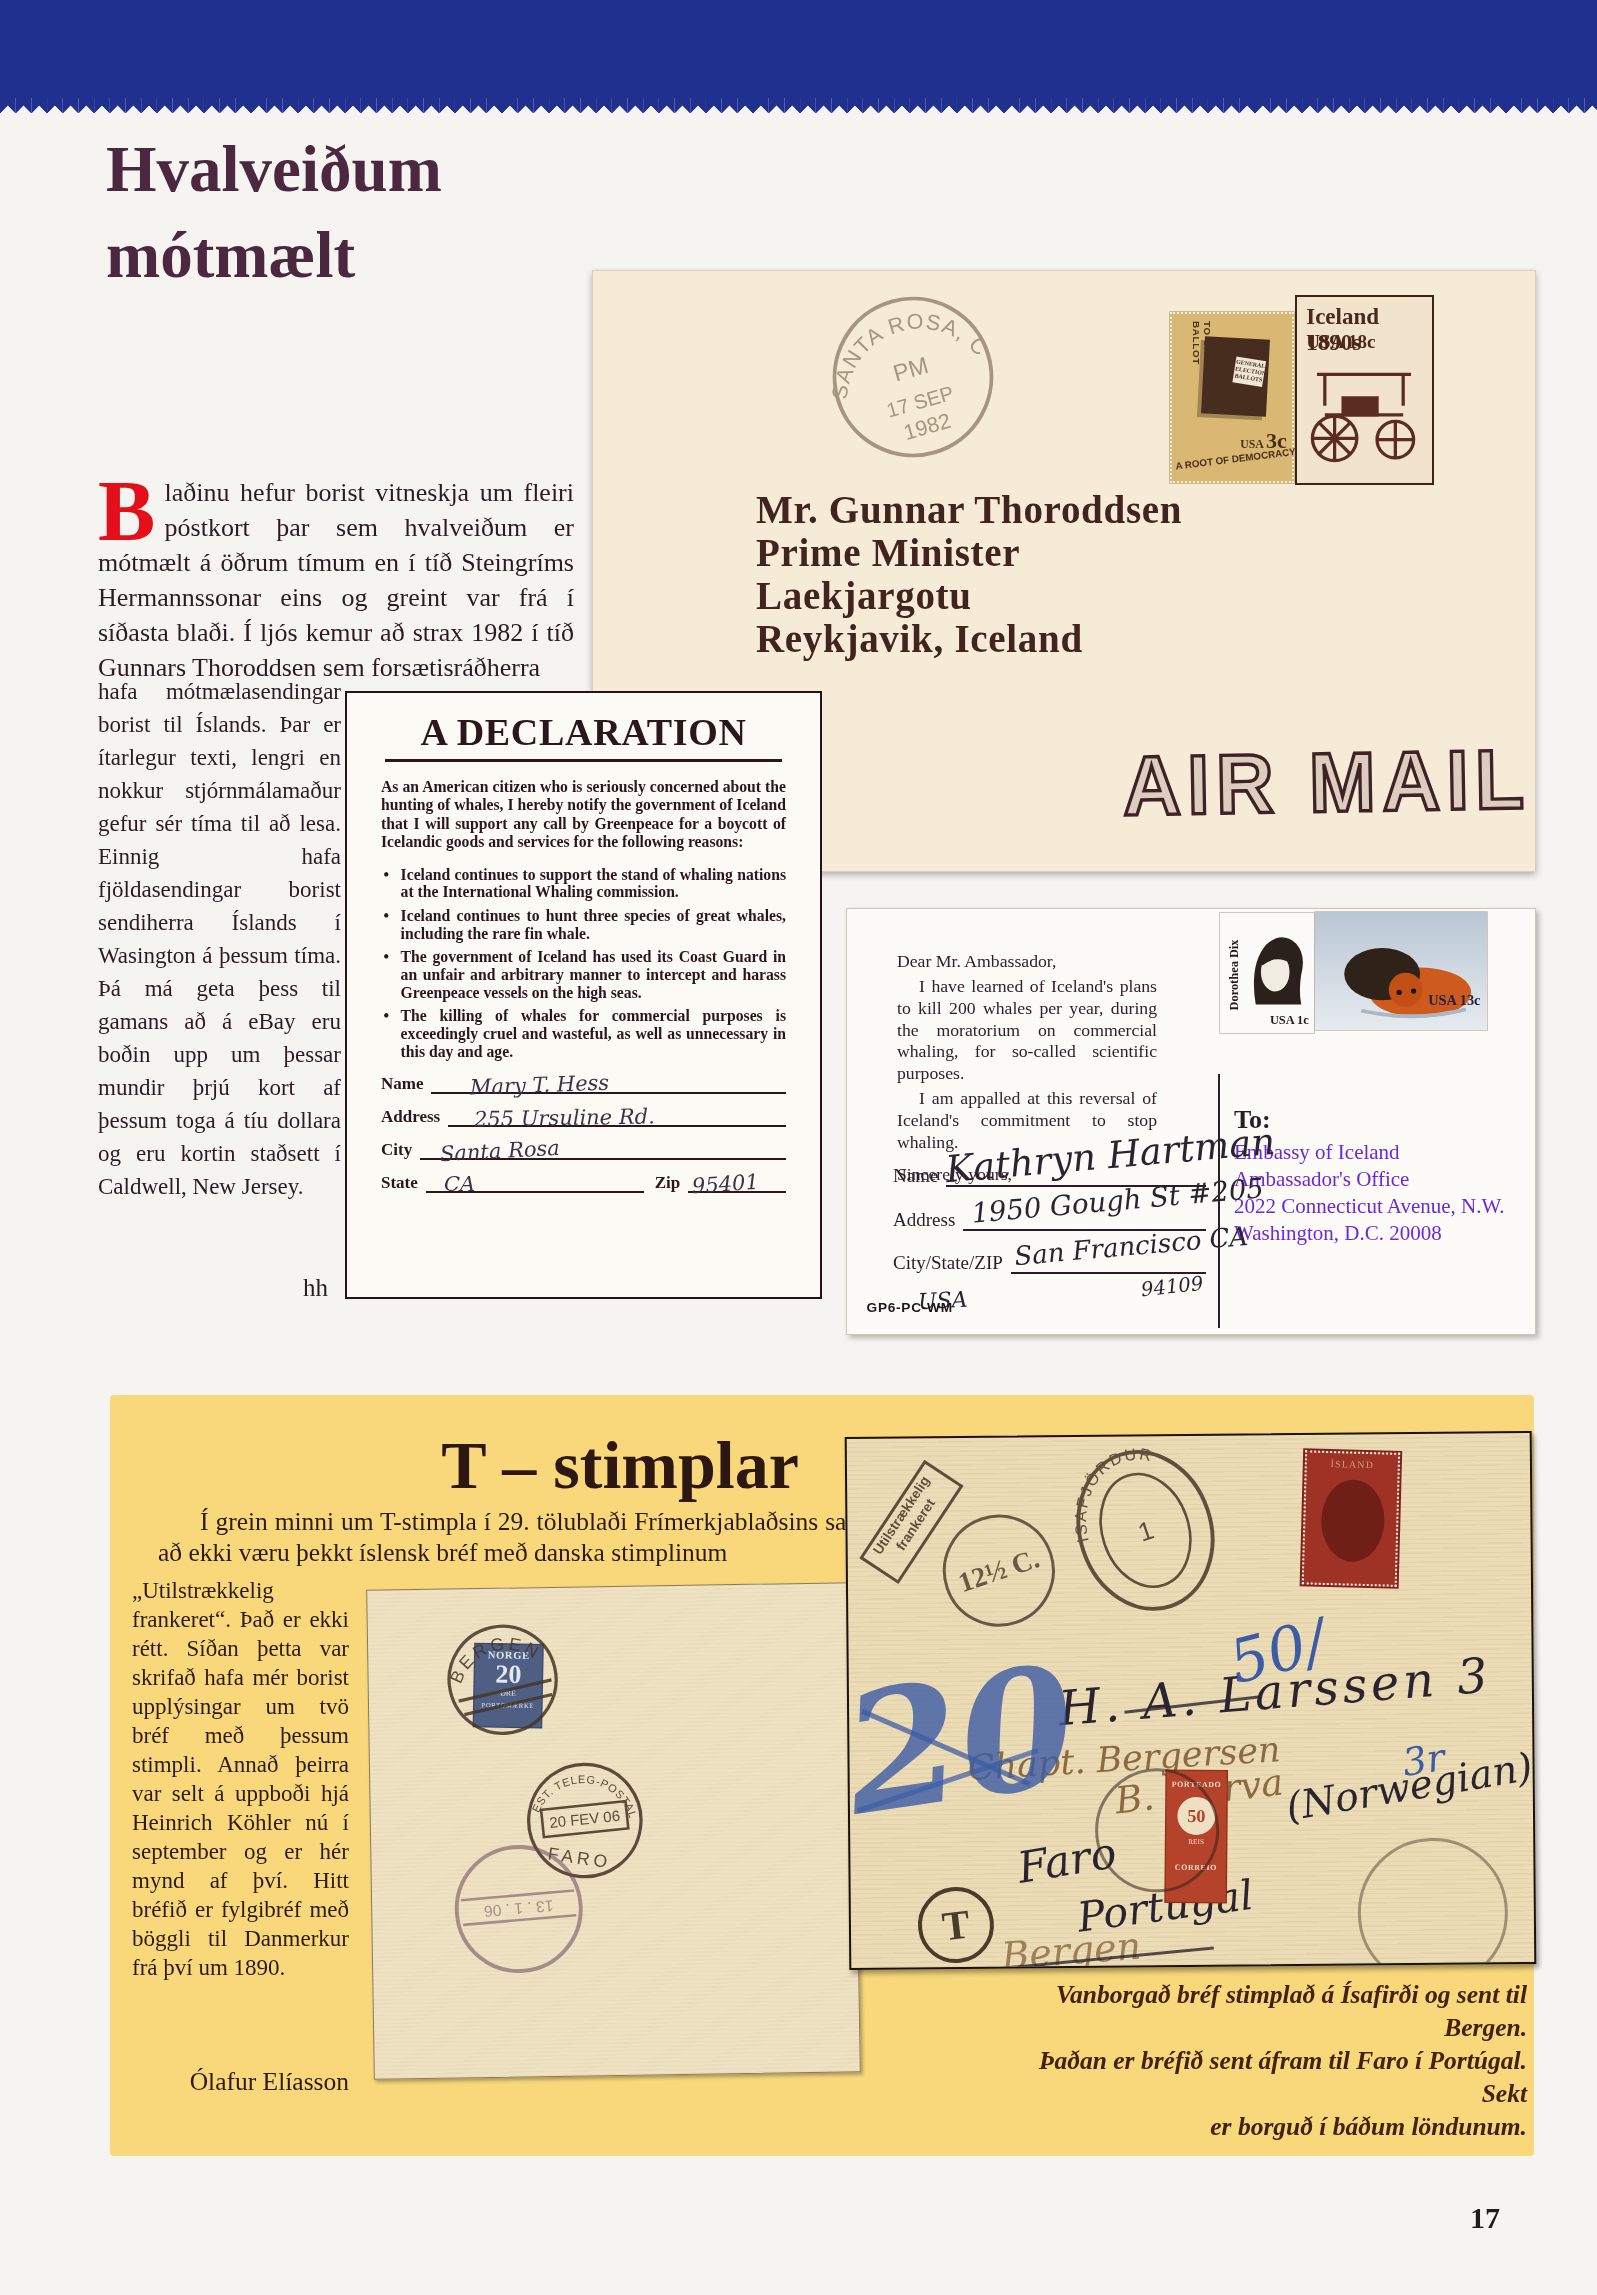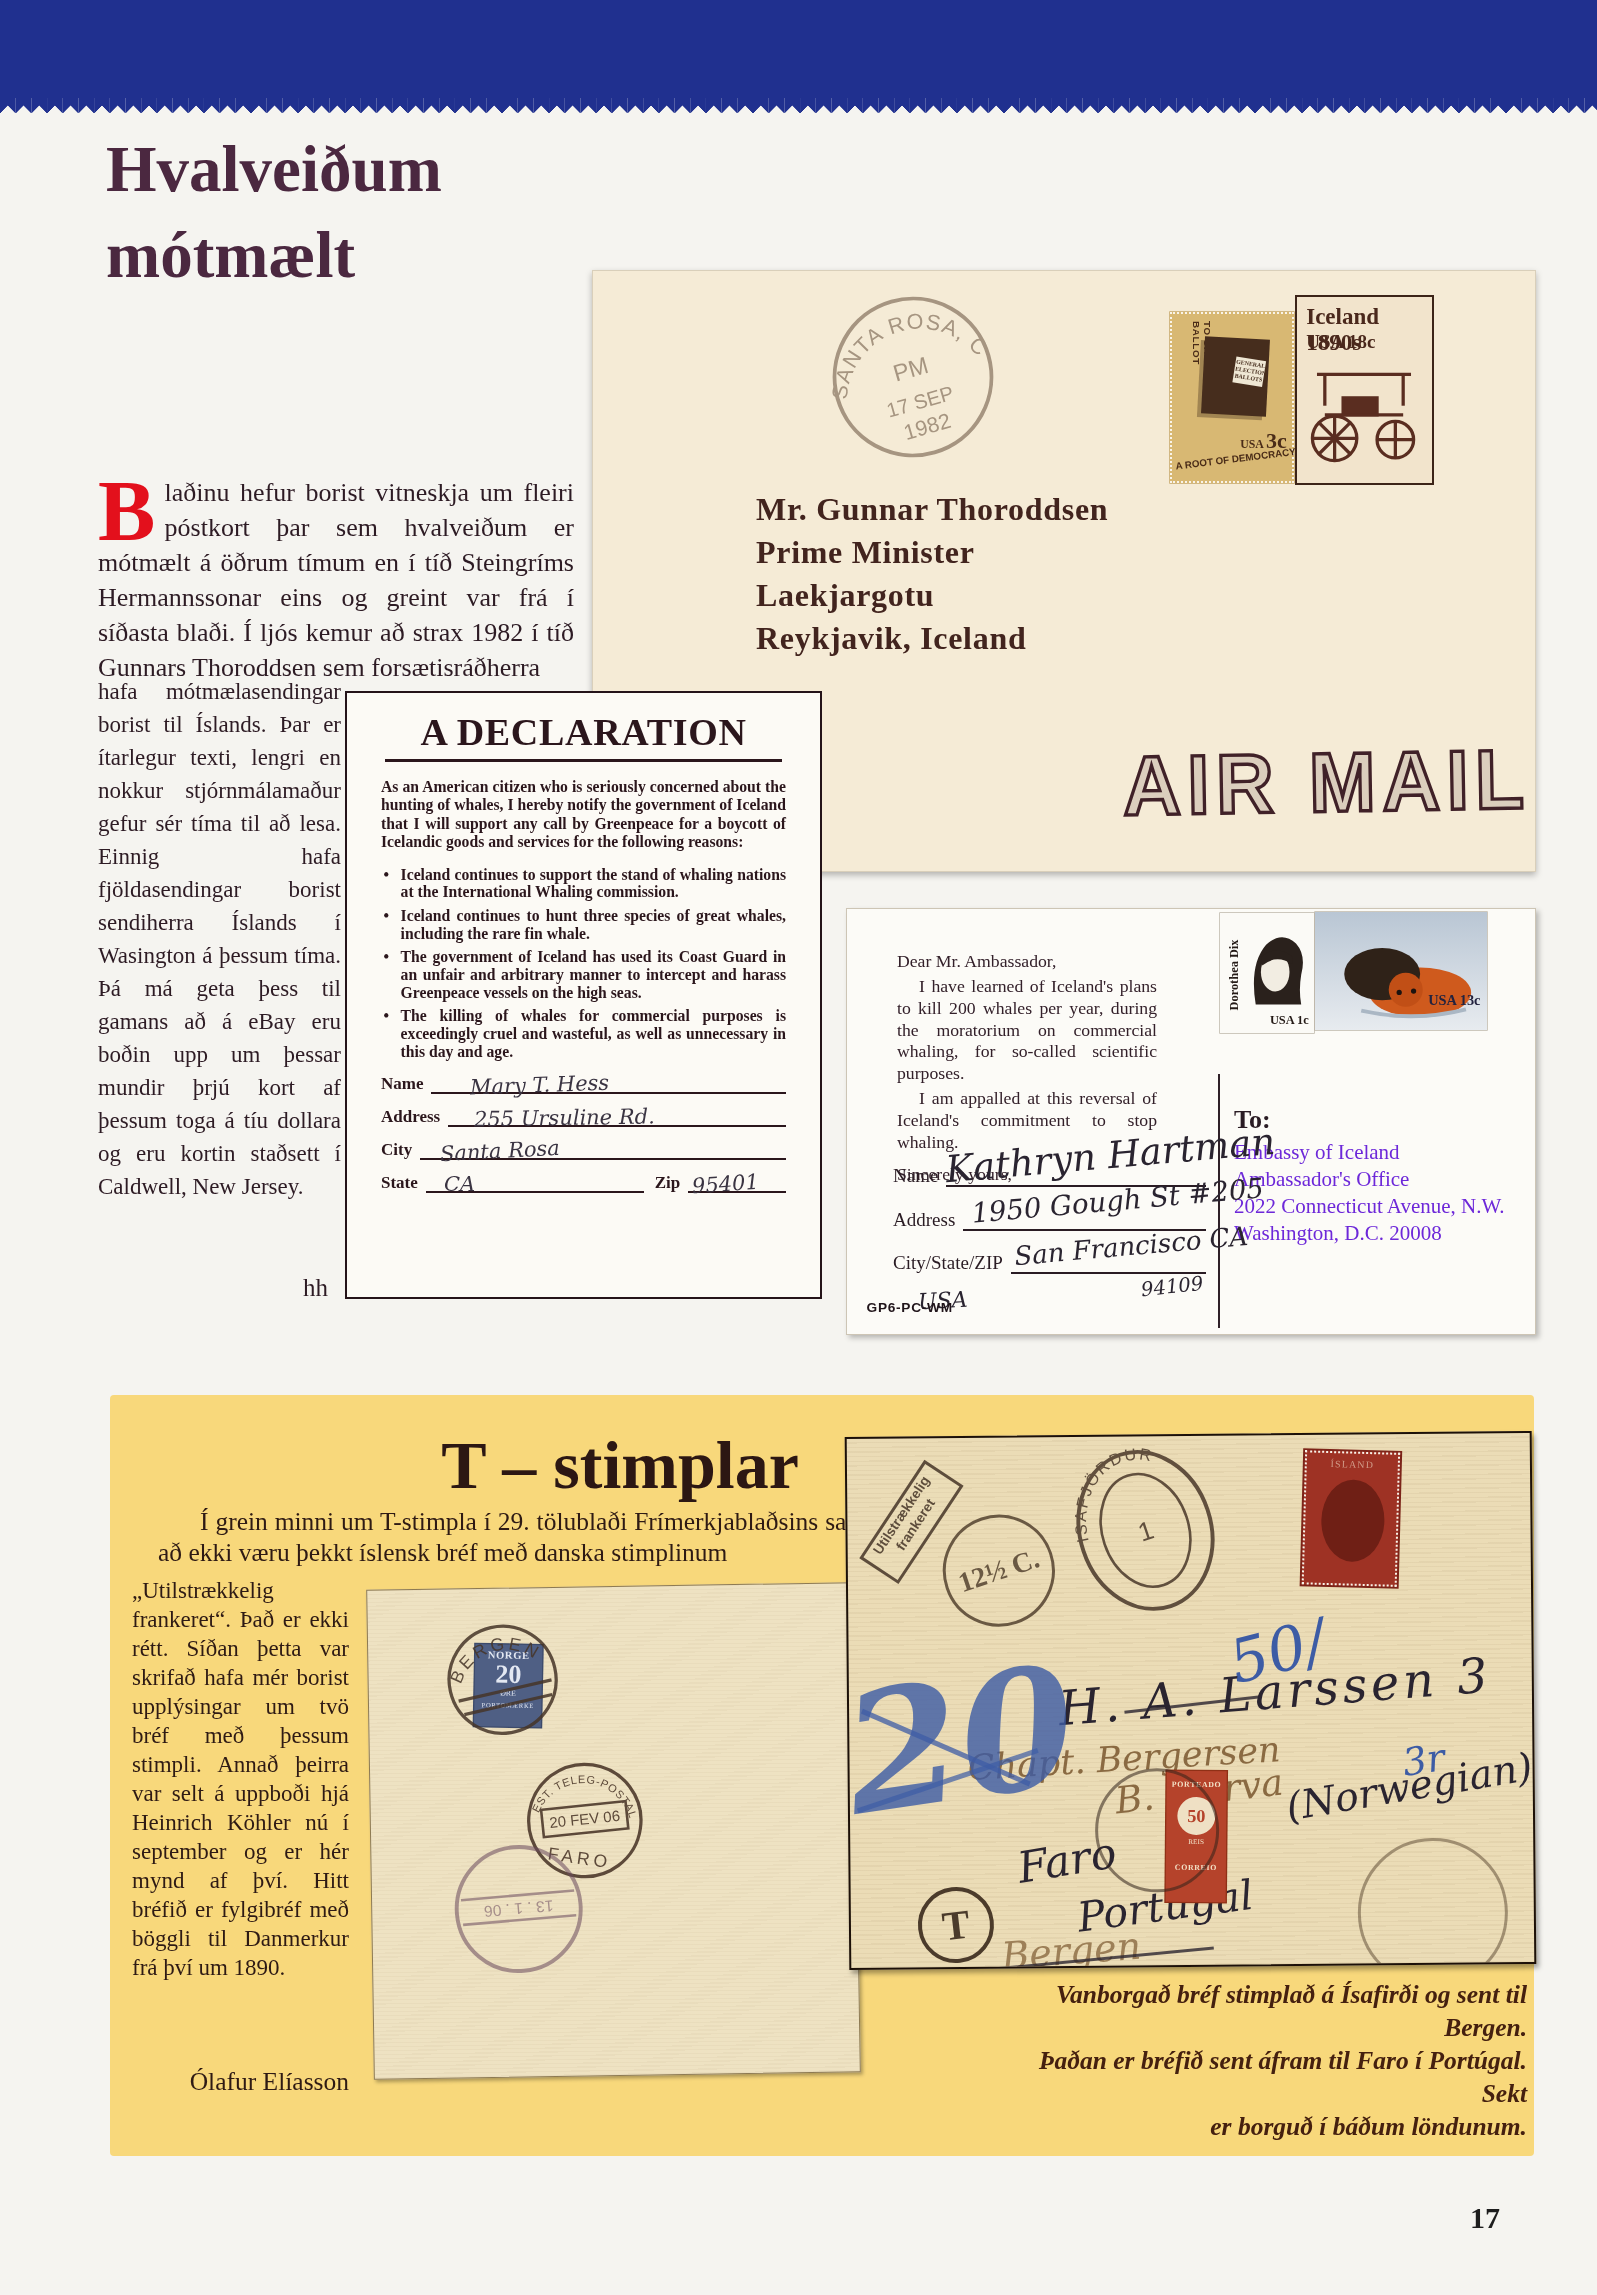--- a/index.html
+++ b/index.html
@@ -20,21 +20,21 @@
   #title{left:106px;top:126px;width:497px;font-size:65px;line-height:86px;font-weight:bold;color:#4b2840;}
   .bodytext{color:#2d1b24;text-align:justify;}
   #para-wide{left:98px;top:475px;width:476px;font-size:26px;line-height:35px;}
   #para-wide .dropcap{float:left;font-size:86px;line-height:65px;font-weight:bold;color:#e3101c;margin:3.9px 9.2px 0 0;}
   #para-narrow{left:98px;top:675px;width:243px;font-size:23px;line-height:33px;}
   #byline-hh{left:98px;top:1274px;width:230px;text-align:right;font-size:25px;color:#2d1b24;}
 
   
   #postcard1{left:592px;top:270px;width:942px;height:600px;background:#f5ebd6;
      border:0.7px solid #d9cfba;box-shadow:0 2.6px 6.5px rgba(0,0,0,.28);}
-  #pc1-address{left:163px;top:217px;font-size:32px;line-height:43px;font-weight:bold;color:#42241e;letter-spacing:0.7px;}
+  #pc1-address{left:163px;top:217px;font-size:39px;line-height:43px;font-weight:bold;color:#42241e;letter-spacing:0.7px;}
   .outline-text{font-family:"Liberation Sans",sans-serif;font-weight:900;
      -webkit-text-stroke:3.3px #402128;color:rgba(64,33,40,.14);letter-spacing:6.5px;}
   .stamp{box-sizing:border-box;}
   .perf-edge{border:2.6px dotted #f9f4ea;}
   #stamp-ballot{left:577px;top:41px;width:124px;height:171px;background:#d8b873;box-shadow:0 0 0 0.7px #c2a160;}
   #stamp-ballot .side{position:absolute;left:-34px;top:60px;width:128px;font-size:9.8px;font-weight:bold;color:#4a2c18;
       transform:rotate(90deg);letter-spacing:0.7px;font-family:"Liberation Sans",sans-serif;}
   #stamp-ballot .diag{position:absolute;left:2.6px;bottom:17px;width:124px;font-size:9.8px;font-weight:bold;color:#4a2c18;
       transform:rotate(-7deg);font-family:"Liberation Sans",sans-serif;}
   #stamp-ballot .cube{position:absolute;left:31px;top:23.5px;width:65px;height:77px;background:#462d1d;

